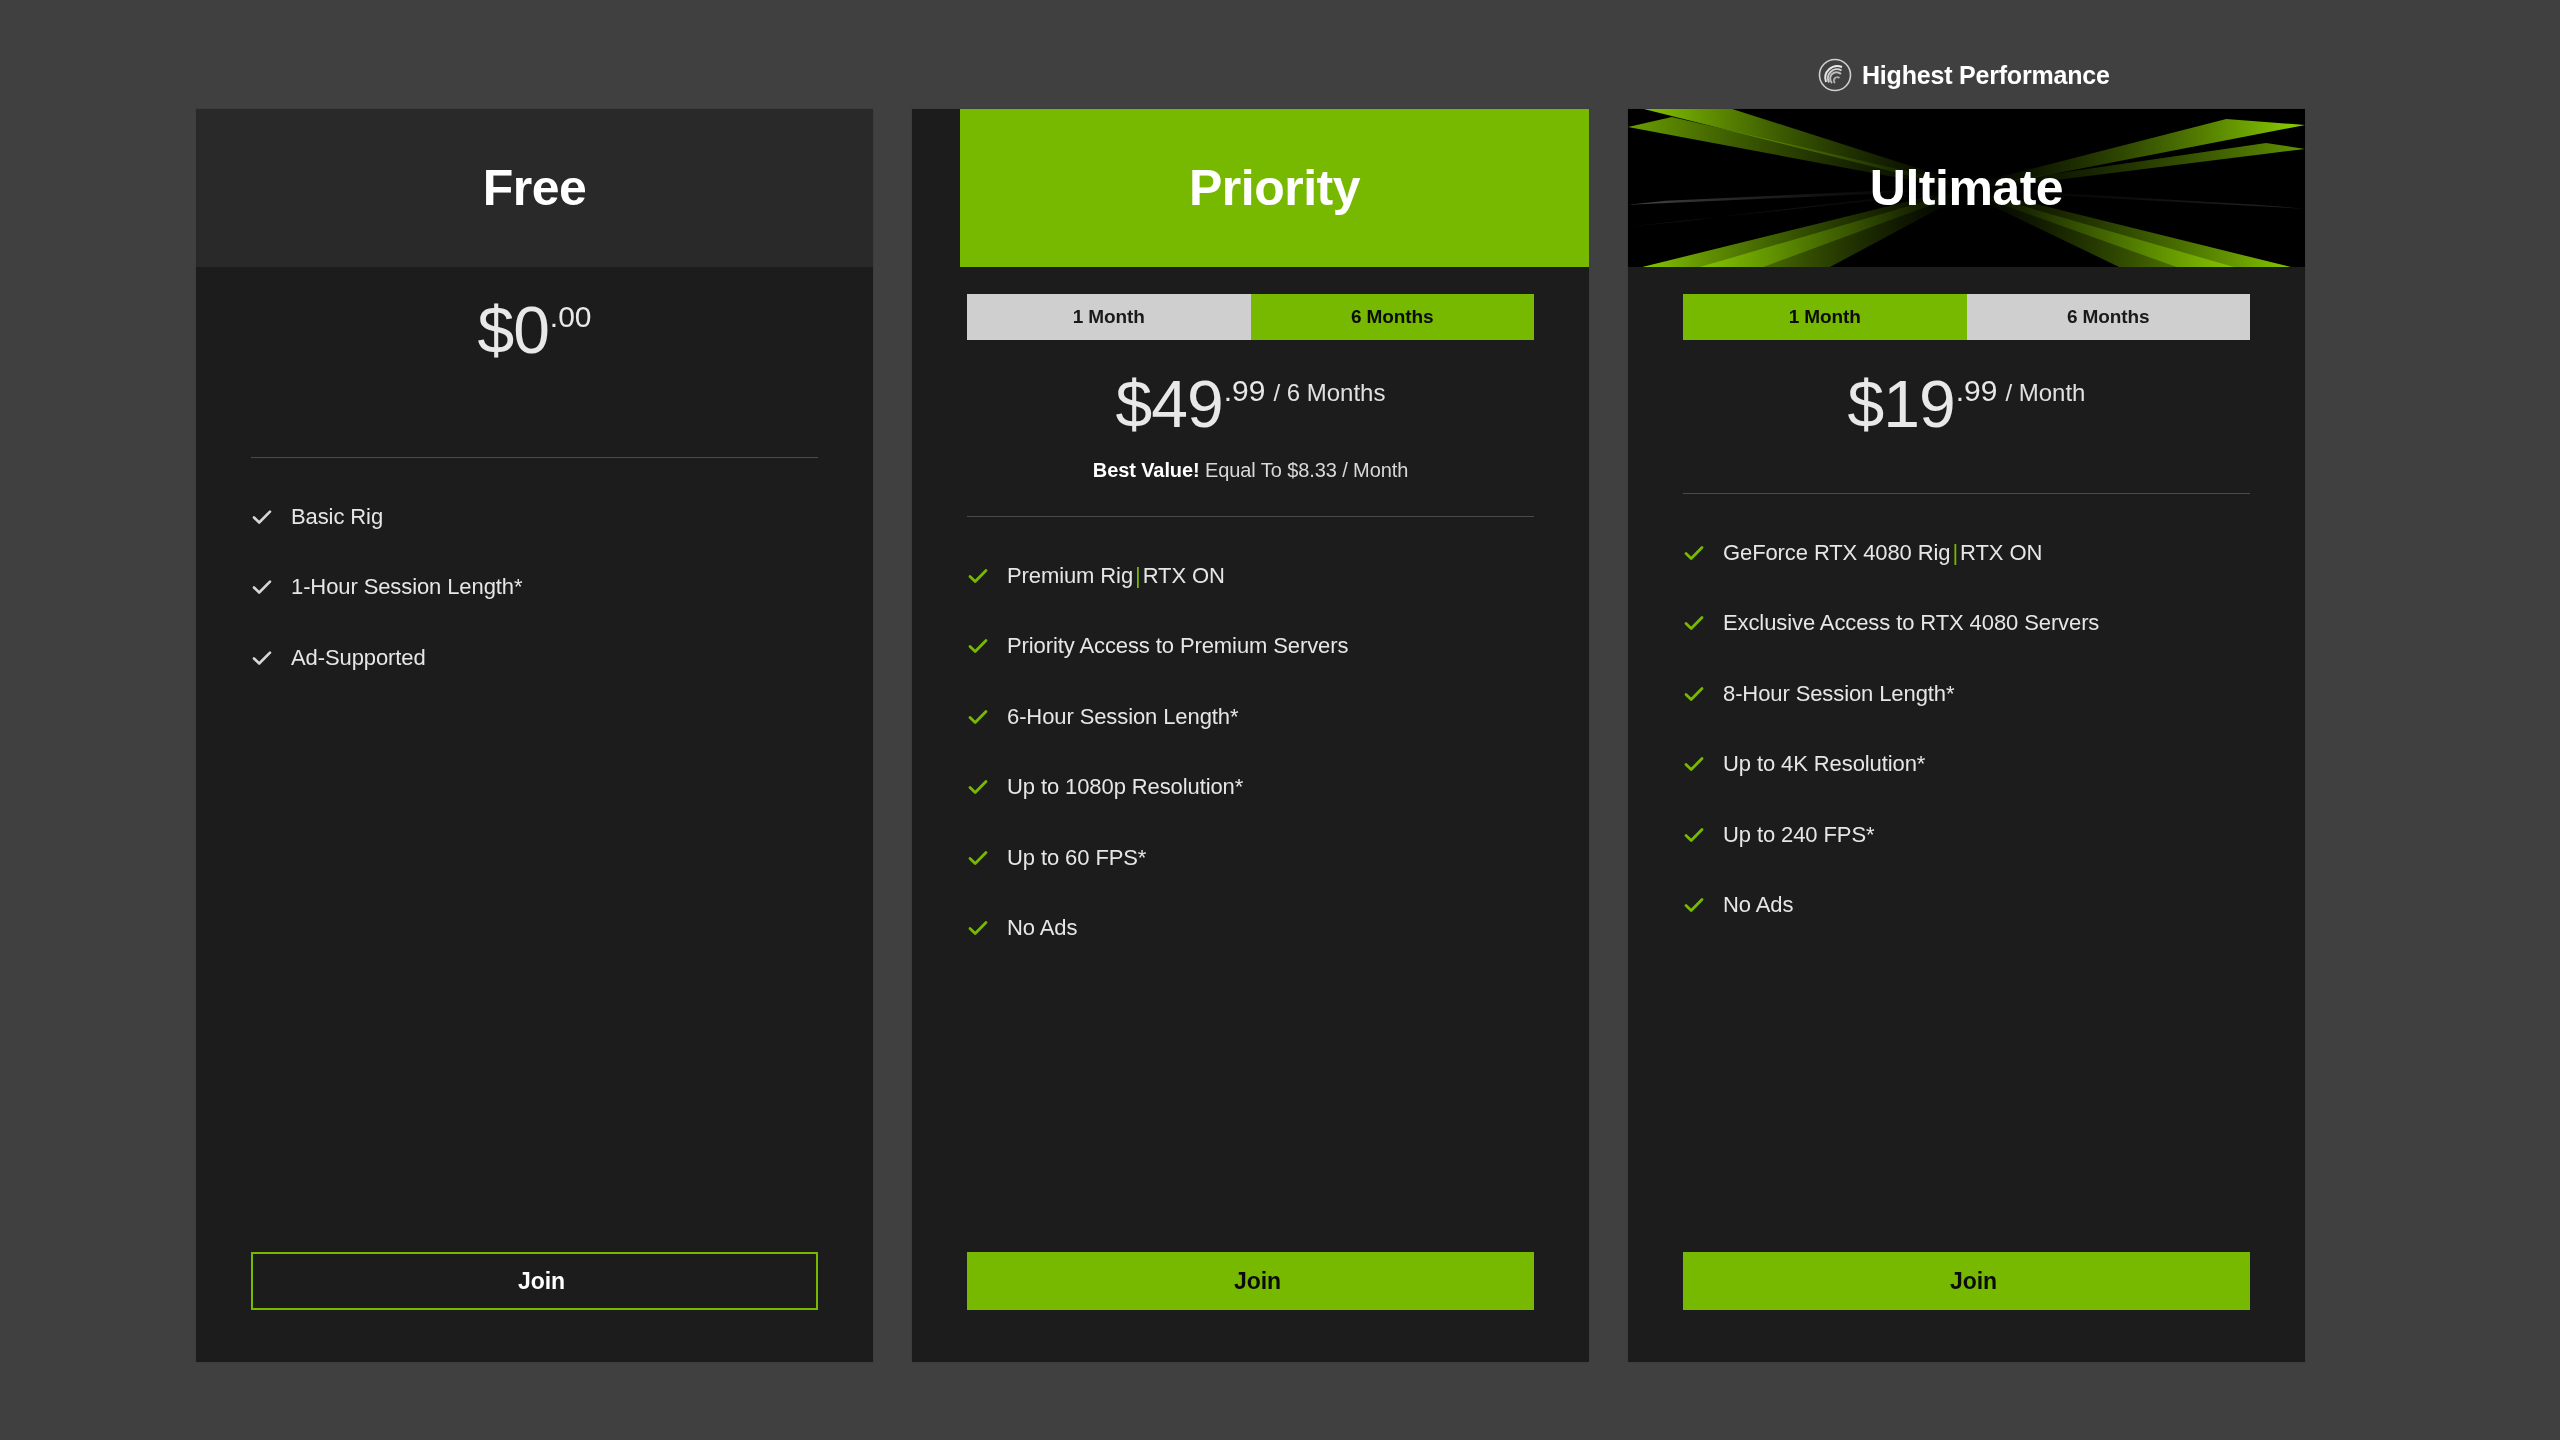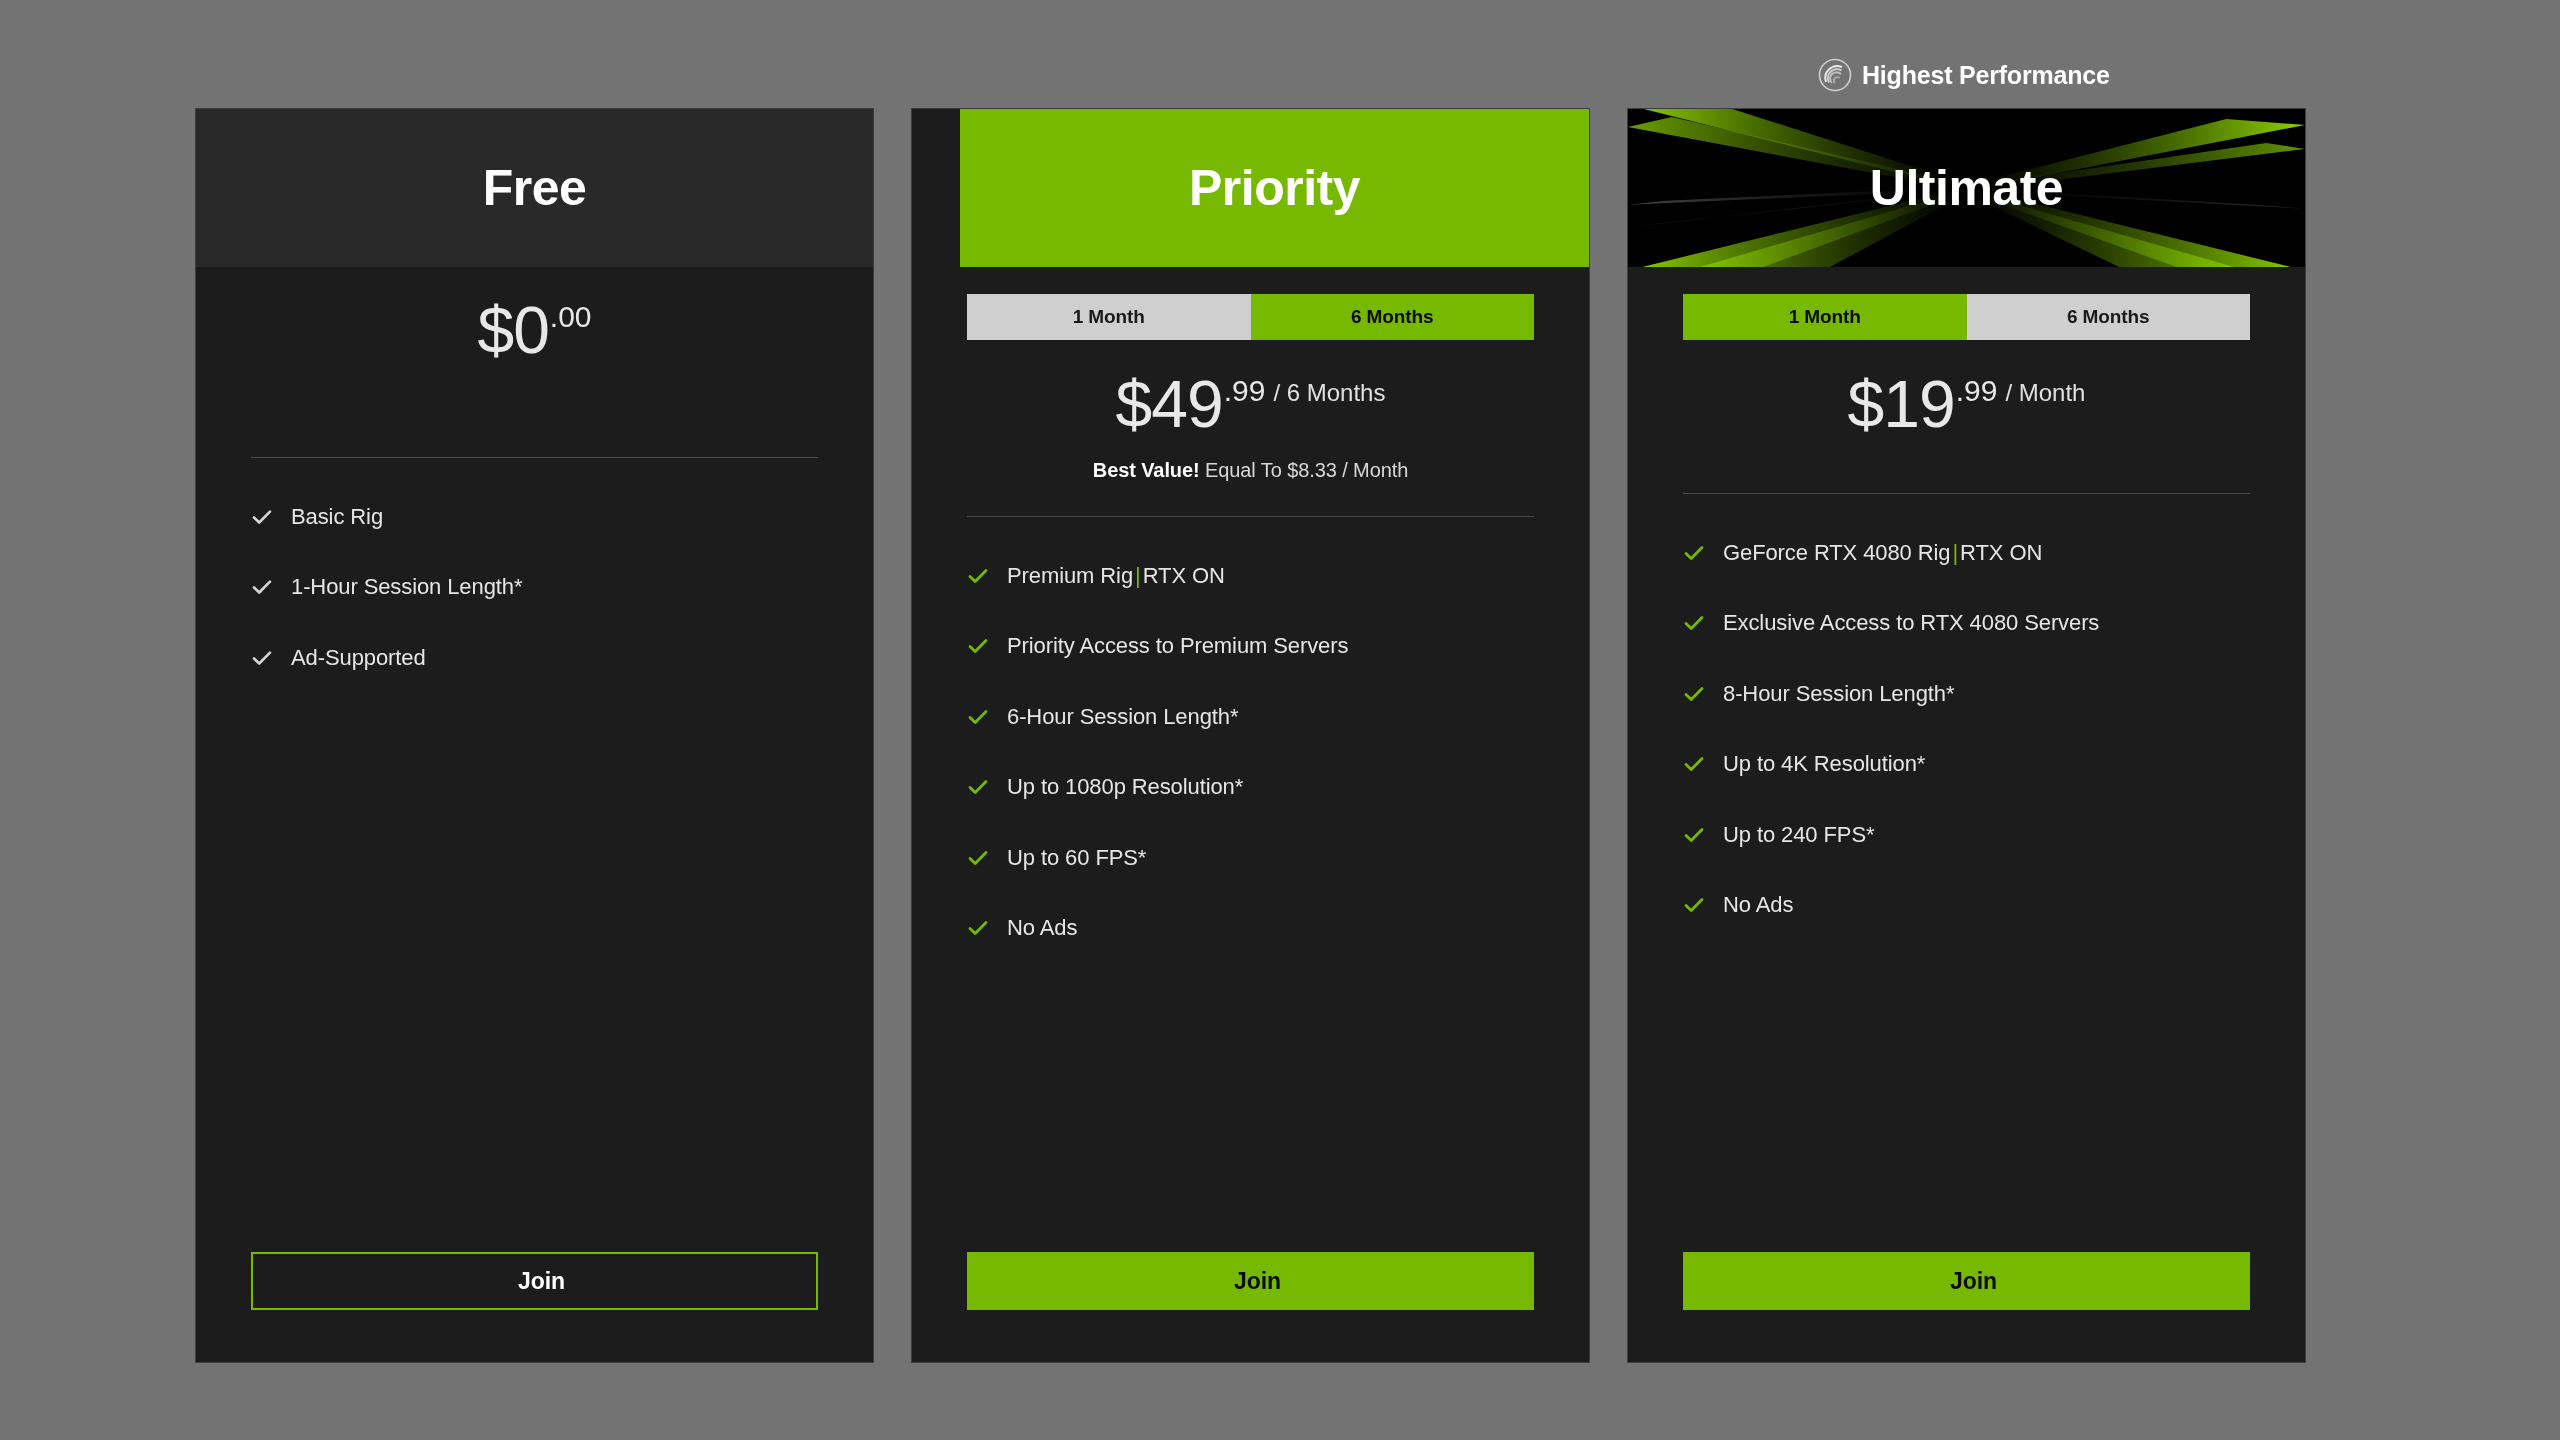--- a/index.html
+++ b/index.html
@@ -13,21 +13,21 @@
 
   body {
     font-family: "Liberation Sans", sans-serif;
     -webkit-font-smoothing: antialiased;
   }
 
   .stage {
     position: relative;
     width: 2560px;
     height: 1440px;
-    background: #737373;
+    background: #404040;
   }
 
   
   .cards {
     position: absolute;
     left: 195px;
     top: 108px;
     width: 2143px;
     display: flex;
     gap: 37px;

